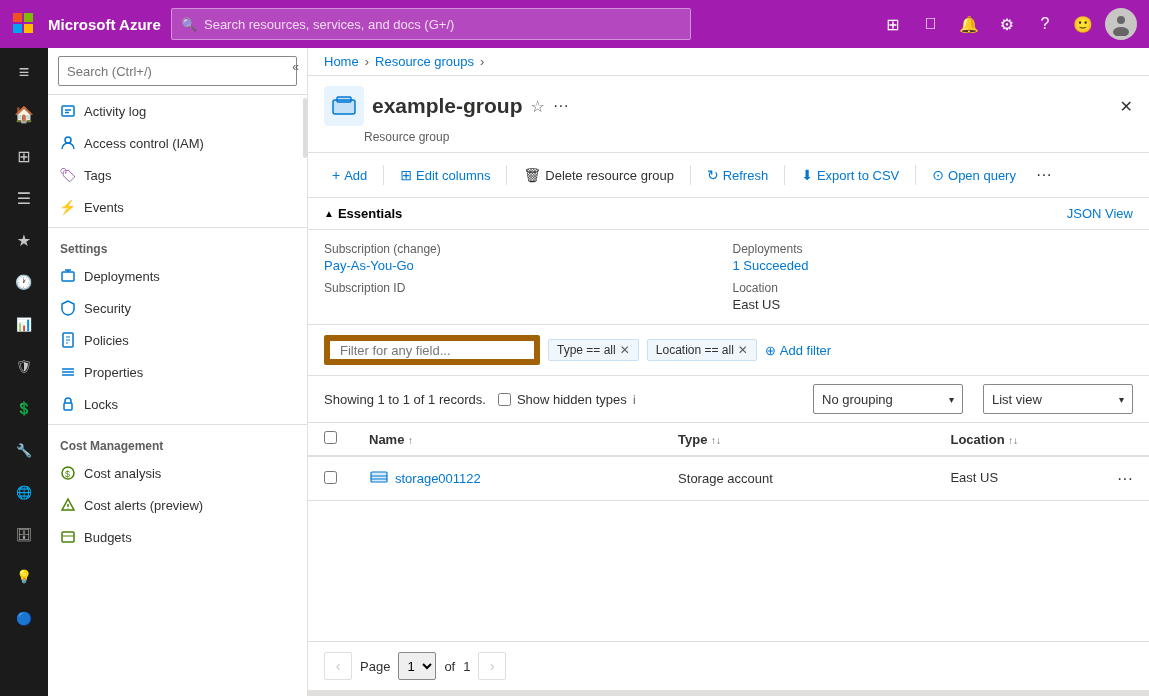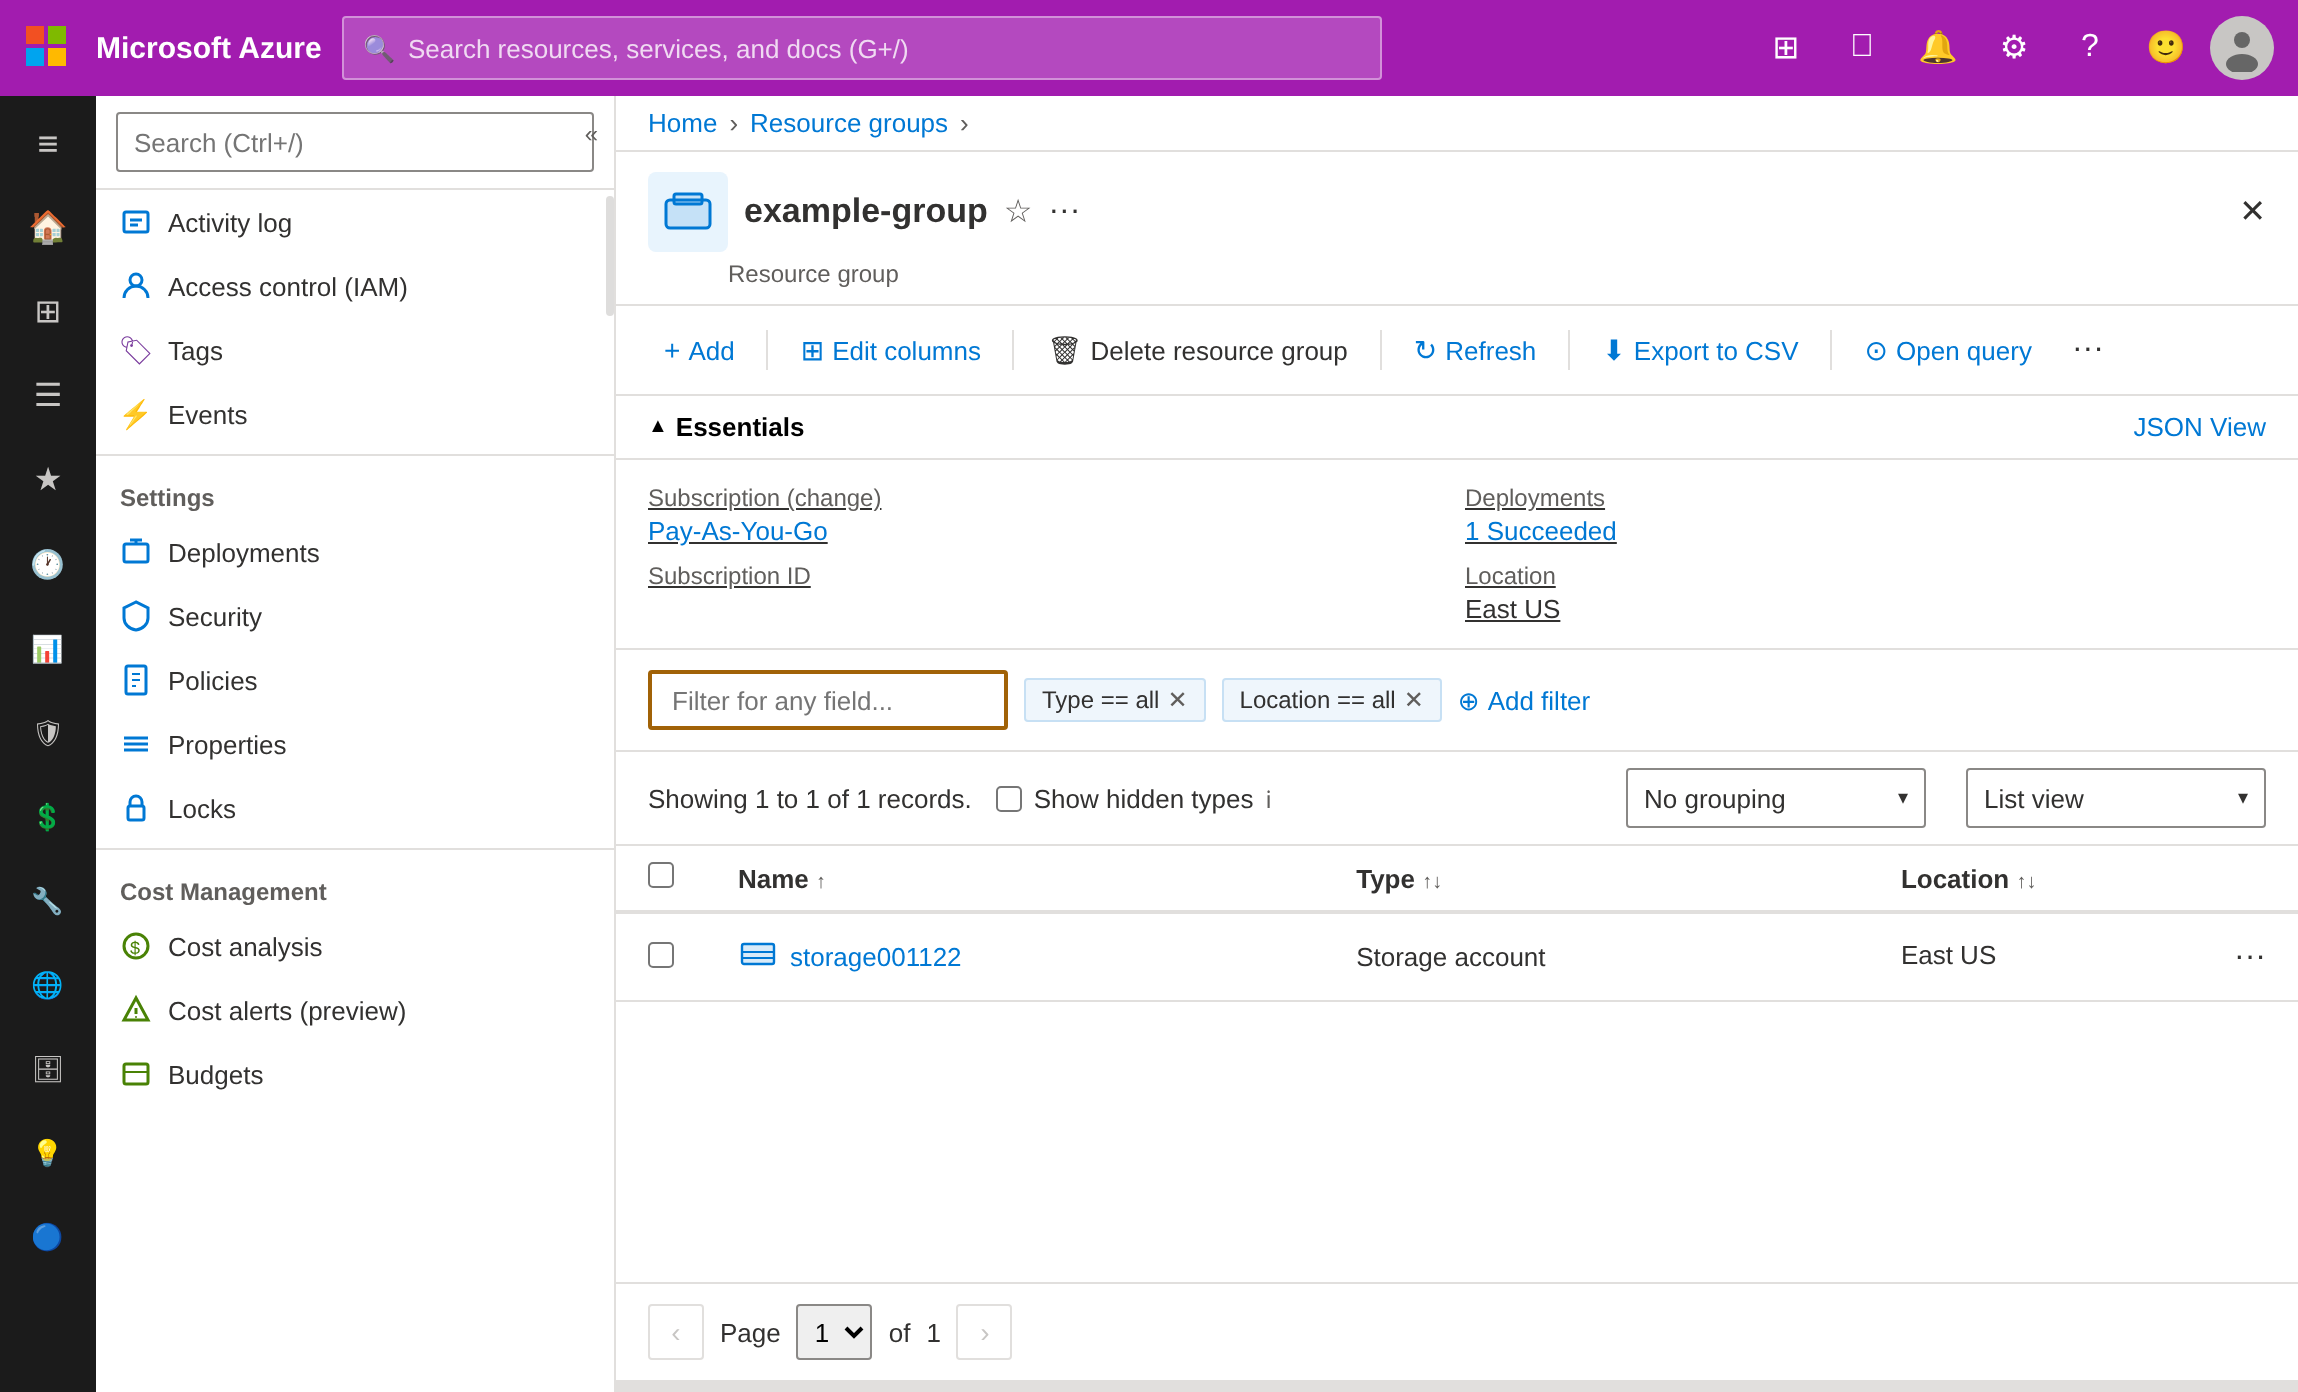--- a/index.html
+++ b/index.html
@@ -38,50 +38,50 @@
 
     
     .breadcrumb { background: white; padding: 6px 16px; display: flex; align-items: center; gap: 6px; font-size: 13px; border-bottom: 1px solid #e1dfdd; }
     .breadcrumb a { color: #0078d4; text-decoration: none; }
     .breadcrumb-sep { color: #605e5c; }
 
     
     .rg-header { background: white; padding: 10px 16px 0; border-bottom: 1px solid #e1dfdd; }
     .rg-title-row { display: flex; align-items: center; gap: 8px; margin-bottom: 4px; }
     .rg-icon { width: 40px; height: 40px; background: #e8f4fd; border-radius: 4px; display: flex; align-items: center; justify-content: center; }
-    .rg-title { font-size: 17px; font-weight: 600; color: #323130; }
+    .rg-title { font-size: 21px; font-weight: 600; color: #323130; }
     .rg-subtitle { font-size: 12px; color: #605e5c; margin-left: 40px; margin-bottom: 8px; }
     .rg-star { font-size: 16px; color: #605e5c; cursor: pointer; }
     .rg-ellipsis { font-size: 16px; color: #323130; cursor: pointer; }
     .rg-close { margin-left: auto; font-size: 16px; cursor: pointer; color: #323130; }
 
     
     .toolbar { background: white; padding: 8px 16px; display: flex; align-items: center; gap: 4px; border-bottom: 1px solid #e1dfdd; flex-wrap: wrap; }
     .toolbar-btn { display: flex; align-items: center; gap: 4px; padding: 5px 8px; border: none; background: transparent; cursor: pointer; font-size: 13px; color: #0078d4; border-radius: 2px; }
     .toolbar-btn .icon { font-size: 14px; }
     .toolbar-sep { width: 1px; height: 20px; background: #e1dfdd; margin: 0 4px; }
     .toolbar-more { padding: 5px 8px; border: none; background: transparent; cursor: pointer; font-size: 16px; color: #323130; }
 
     
     .panel { flex: 1; background: white; margin: 0; overflow: hidden; display: flex; flex-direction: column; }
 
     
     .essentials-header { display: flex; align-items: center; padding: 8px 16px; border-bottom: 1px solid #e1dfdd; }
     .essentials-toggle { background: none; border: none; cursor: pointer; font-size: 13px; font-weight: 600; display: flex; align-items: center; gap: 4px; }
     .json-view-link { margin-left: auto; color: #0078d4; font-size: 13px; cursor: pointer; text-decoration: none; }
-    .essentials-body { display: grid; grid-template-columns: 1fr 1fr; padding: 12px 16px; gap: 8px; border-bottom: 1px solid #e1dfdd; text-decoration: underline; }
+    .essentials-body { display: grid; grid-template-columns: 1fr 1fr; padding: 12px 16px; gap: 8px; border-bottom: 1px solid #e1dfdd; }
     .essentials-item label { font-size: 12px; color: #605e5c; display: block; margin-bottom: 2px; }
     .essentials-item .value { font-size: 13px; color: #323130; }
     .essentials-item .value a { color: #0078d4; text-decoration: none; }
     .tags-row { padding: 8px 16px; border-bottom: 1px solid #e1dfdd; font-size: 13px; }
     .tags-row a { color: #0078d4; text-decoration: none; }
 
     
     .filter-bar { padding: 10px 16px; display: flex; align-items: center; gap: 8px; border-bottom: 1px solid #e1dfdd; }
-    .filter-input { border: 2px solid #a16207; border-radius: 2px; height: 30px; padding: 0 10px; font-size: 13px; width: 180px; outline: none; }
+    .filter-input { border: 6px solid #a16207; border-radius: 2px; height: 30px; padding: 0 10px; font-size: 13px; width: 216px; outline: none; }
     .filter-tag { background: #eff6fc; border: 1px solid #c7e0f4; border-radius: 2px; padding: 3px 8px; font-size: 12px; display: flex; align-items: center; gap: 4px; }
     .filter-tag .close { cursor: pointer; color: #605e5c; }
     .add-filter-btn { display: flex; align-items: center; gap: 4px; color: #0078d4; background: none; border: none; cursor: pointer; font-size: 13px; }
 
     
     .records-bar { padding: 8px 16px; display: flex; align-items: center; gap: 12px; border-bottom: 1px solid #e1dfdd; }
     .records-text { font-size: 13px; color: #323130; }
     .show-hidden { display: flex; align-items: center; gap: 6px; font-size: 13px; }
     .show-hidden input[type=checkbox] { cursor: pointer; }
     .info-icon { color: #605e5c; font-size: 12px; }

